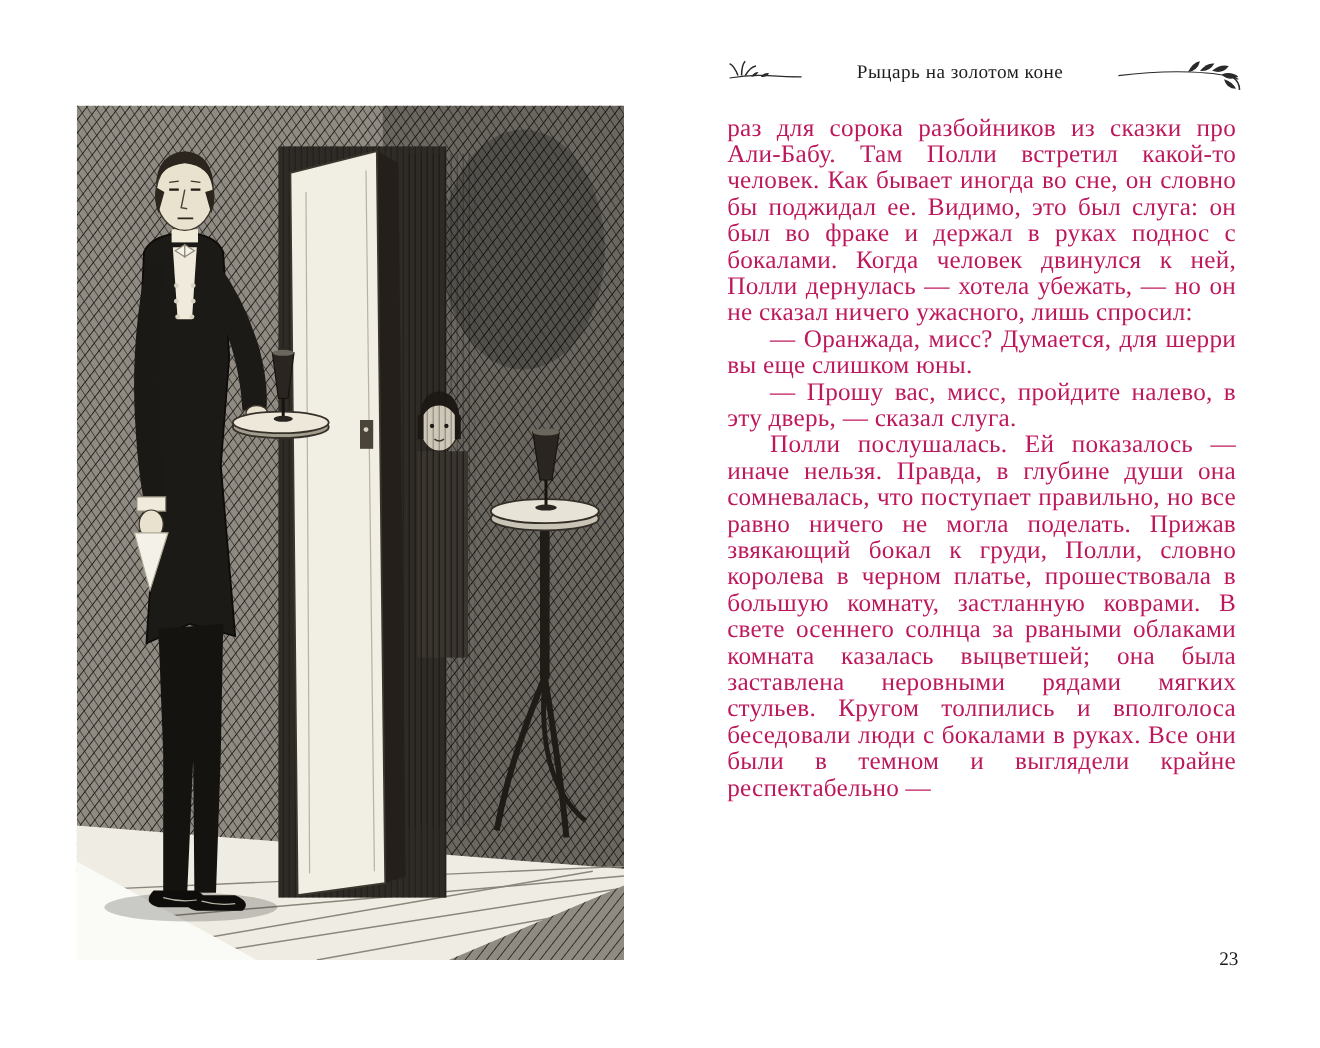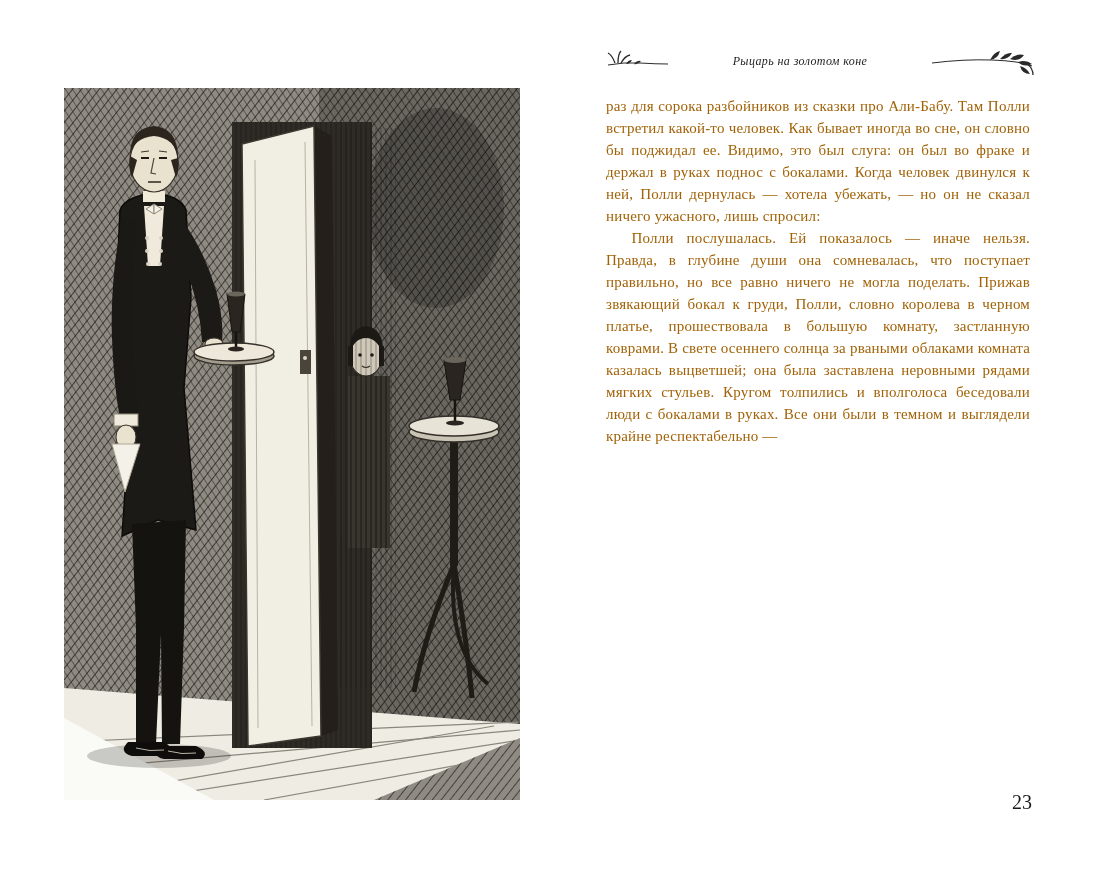--- a/index.html
+++ b/index.html
@@ -34,47 +34,46 @@
     left: 0; top: 44px;
     width: 100%;
     display: flex;
     align-items: center;
     justify-content: space-between;
     gap: 8px;
   }
   .running-head .title {
     flex: 1;
     text-align: center;
-    font-style: italic;
-    font-size: 12px;
+    font-size: 16px;
     letter-spacing: 0.4px;
     color: #1e1e1e;
     white-space: nowrap;
   }
   .orn { display: inline-block; line-height: 0; }
 
   .body-text {
     position: absolute;
     left: 0; top: 95px;
     width: 424px;
-    font-size: 15px;
+    font-size: 21px;
     line-height: 22px;
     letter-spacing: 0.2px;
     text-align: justify;
-    color: #a16207;
+    color: #be185d;
     hyphens: auto;
     -webkit-hyphens: auto;
   }
   .body-text p { margin: 0; text-indent: 0; }
   .body-text p.indent { text-indent: 1.7em; }
 
   .folio {
     position: absolute;
     right: 2px; top: 791px;
-    font-size: 20px;
+    font-size: 16px;
     color: #1a1a1a;
   }
 </style>
 </head>
 <body>
 
 <figure class="illustration" aria-label="Ink drawing: a butler in a tailcoat holds a tray with a tall glass beside an open white door; a girl peeks out from behind the door; a small pedestal table with a glass stands at the right.">
   <svg viewBox="0 0 456 712" xmlns="http://www.w3.org/2000/svg">
     <defs>
       <pattern id="hA" width="7" height="7" patternUnits="userSpaceOnUse" patternTransform="rotate(38)">
@@ -221,18 +220,20 @@
         <path d="M80,15 q7,-6 14,-4 q-5,7 -14,4 Z" fill="#2a2a2a"></path>
         <path d="M88,18 q8,-3 14,2 q-8,4 -14,-2 Z" fill="#2a2a2a"></path>
         <path d="M90,22 q7,2 10,8 q-8,0 -10,-8 Z" fill="#2a2a2a"></path>
         <path d="M97,20 q6,4 6,11" stroke="#2a2a2a" stroke-width="1.3" fill="none"></path>
       </svg>
     </span>
   </header>
 
   <div class="body-text">
     <p>раз для сорока разбойников из сказки про Али-Бабу. Там Полли встретил какой-то человек. Как бывает иногда во сне, он словно бы поджидал ее. Видимо, это был слуга: он был во фраке и держал в руках поднос с бокалами. Когда человек двинулся к ней, Полли дернулась — хотела убежать, — но он не сказал ничего ужасного, лишь спросил:</p>
+    <p class="indent">— Оранжада, мисс? Думается, для шерри вы еще слишком юны.</p>
+    <p class="indent">— Прошу вас, мисс, пройдите налево, в эту дверь, — сказал слуга.</p>
     <p class="indent">Полли послушалась. Ей показалось — иначе нельзя. Правда, в глубине души она сомневалась, что поступает правильно, но все равно ничего не могла поделать. Прижав звякающий бокал к груди, Полли, словно королева в черном платье, прошествовала в большую комнату, застланную коврами. В свете осеннего солнца за рваными облаками комната казалась выцветшей; она была заставлена неровными рядами мягких стульев. Кругом толпились и вполголоса беседовали люди с бокалами в руках. Все они были в темном и выглядели крайне респектабельно —</p>
   </div>
 
   <div class="folio">23</div>
 
 </div>
 
 </body></html>

